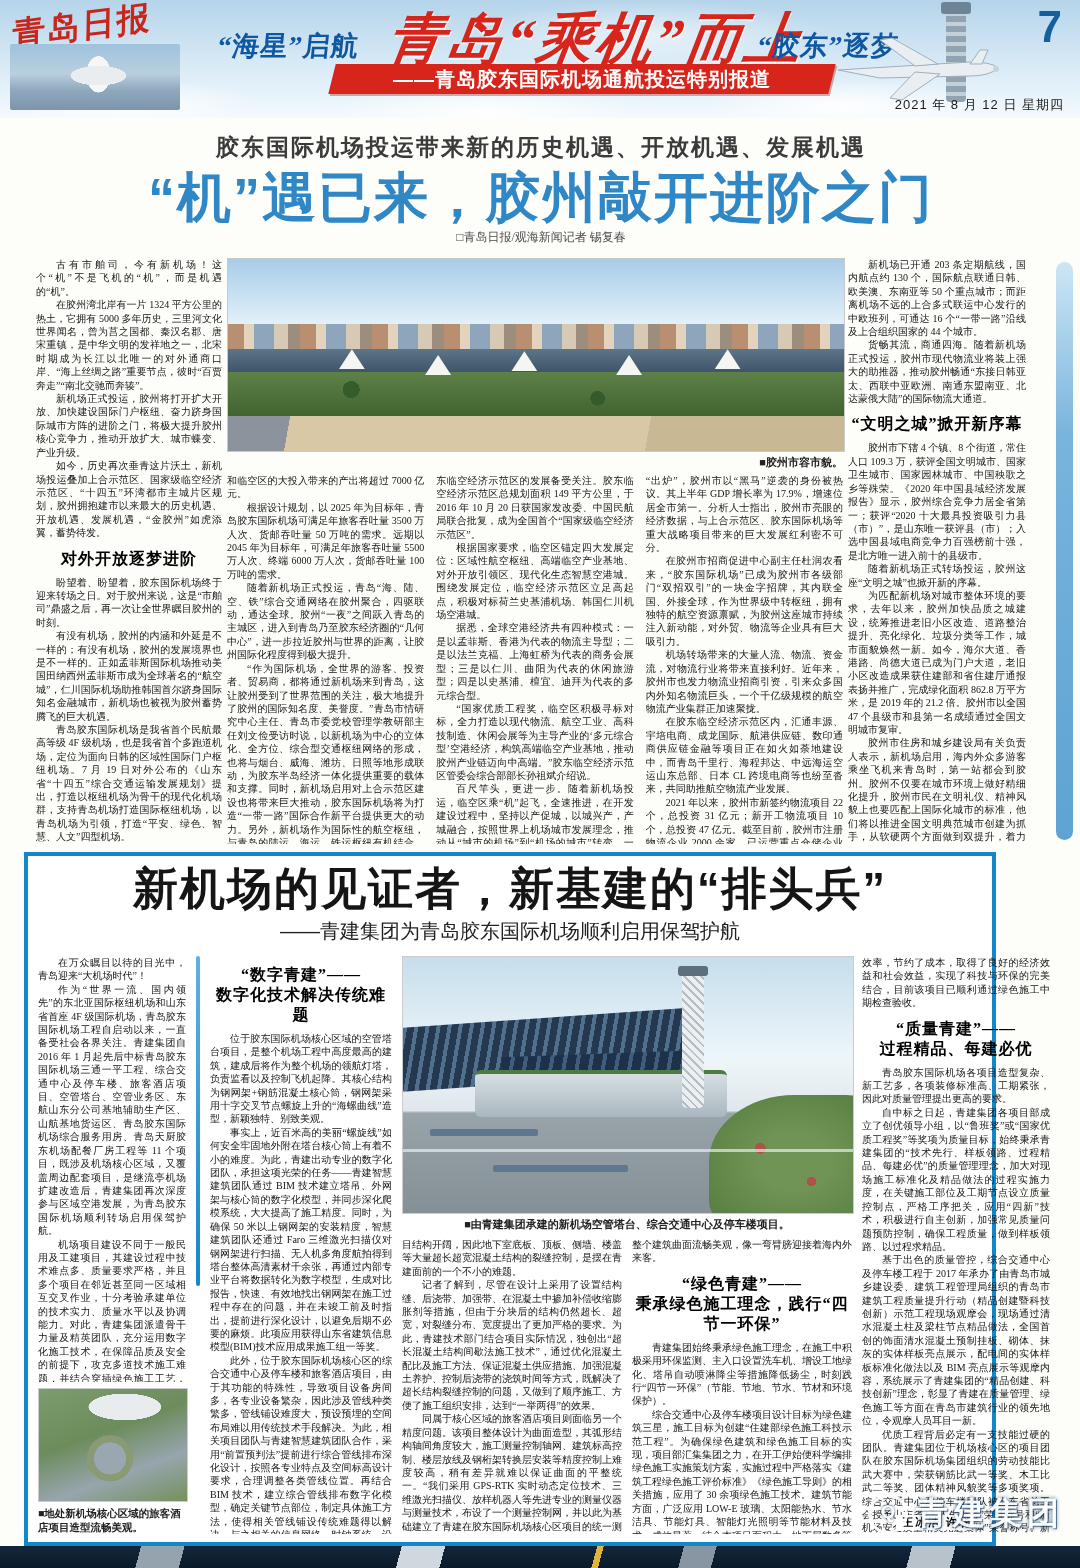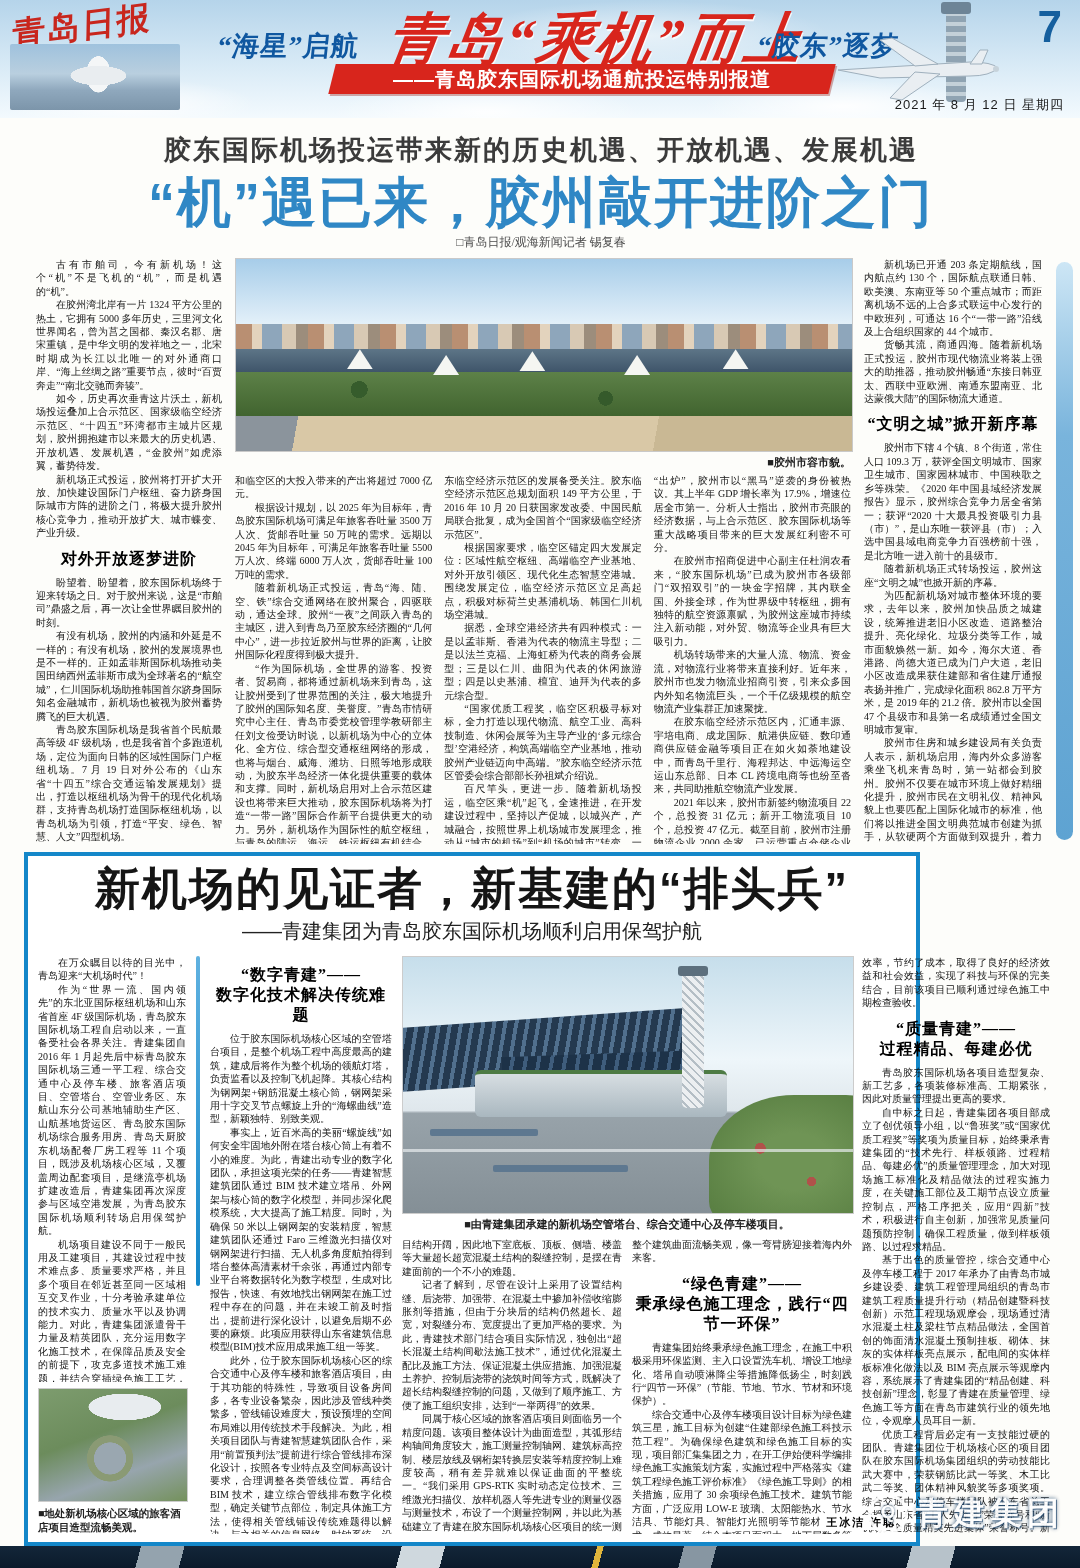--- a/index.html
+++ b/index.html
@@ -39,47 +39,47 @@
   .date{position:absolute;right:16px;top:96px;color:#1a1a1a;font-size:13px;font-weight:400;
        font-family:"Liberation Sans",sans-serif;letter-spacing:1px;}
   
   .para{margin:0;font-size:10px;line-height:13.4px;text-align:justify;text-indent:2em;color:#141414;}
   .para.cont{text-indent:0;}
   .sec{margin:9px 0 7px;text-align:center;font-size:16px;line-height:20px;font-weight:700;color:#000;
        white-space:pre-line;letter-spacing:1px;}
   .col{overflow:hidden;}
   
   .top-art{position:absolute;left:30px;top:120px;width:1022px;height:728px;}
-  .kicker{text-align:center;font-size:27px;font-weight:600;color:#3b3b3b;letter-spacing:2px;
+  .kicker{text-align:center;font-size:23px;font-weight:600;color:#3b3b3b;letter-spacing:2px;
        font-family:"Liberation Sans",sans-serif;margin-top:12px;}
   .headline{text-align:center;font-size:54px;font-weight:900;color:#2f87c5;letter-spacing:2px;
        font-family:"Liberation Sans",sans-serif;margin-top:4px;line-height:60px;}
   .byline{text-align:center;font-size:12px;color:#4c4c4c;margin-top:2px;}
-  .t-cols{position:absolute;left:6px;right:26px;top:138px;bottom:4px;display:flex;gap:13px;}
+  .t-cols{position:absolute;left:6px;right:26px;top:138px;bottom:4px;display:flex;gap:5px;}
   .t-c1{width:186px;flex:none;}
   .t-mid{width:616px;flex:none;display:flex;flex-direction:column;}
   .t-c5{width:178px;flex:none;}
   .photo-city{position:relative;width:100%;height:192px;flex:none;overflow:hidden;border:1px solid #c9c9c9;}
   .pc-sky{height:34%;background:linear-gradient(#a7cde9,#e3f0f9);}
   .pc-bld{height:13%;background:repeating-linear-gradient(90deg,#b98f72 0 16px,#e3d3bd 16px 26px,#8ea6bb 26px 46px,#d8c9b4 46px 60px,#9c8d7c 60px 72px);}
   .pc-river{height:12%;background:linear-gradient(#5d7587,#3f556a);}
   .pc-green{height:23%;background:
         radial-gradient(circle 14px at 20% 40%, #365c2c 0 60%, rgba(0,0,0,0) 61%),
         radial-gradient(circle 12px at 60% 60%, #355a2b 0 60%, rgba(0,0,0,0) 61%),
         linear-gradient(#5d8148,#41642f);}
   .pc-plaza{height:18%;background:linear-gradient(100deg,#8b949c 0 10%,#d9c8a6 10% 68%,#c9b894 68%);}
   .sail{position:absolute;width:26px;height:20px;background:#f5f6f2;clip-path:polygon(50% 0,100% 100%,0 100%);}
   .cap-row{height:20px;flex:none;display:flex;justify-content:flex-end;align-items:center;}
   .caption{font-size:11px;font-weight:700;color:#222;font-family:"Liberation Sans",sans-serif;}
   .t-mid-cols{flex:1;display:flex;gap:12px;margin-top:2px;overflow:hidden;}
   .t-mid-cols .col{flex:1;}
   .blue-bar{position:absolute;left:1056px;top:262px;width:17px;height:578px;border-radius:9px;
        background:linear-gradient(180deg,#cde6f5,#79b4dc 30%,#5ea3d2);}
   
-  .bot-art{position:absolute;left:24px;top:852px;width:896px;height:694px;background:#fff;
+  .bot-art{position:absolute;left:24px;top:852px;width:972px;height:694px;background:#fff;
        border:4px solid #1487c9;box-sizing:border-box;}
   .b-headline{text-align:center;font-size:45px;font-weight:900;color:#151515;letter-spacing:2px;
        font-family:"Liberation Sans",sans-serif;margin-top:8px;line-height:50px;}
   .b-sub{text-align:center;font-size:20px;font-weight:400;color:#222;margin-top:4px;
        font-family:"Liberation Sans",sans-serif;}
   .b-cols{position:absolute;left:10px;right:10px;top:100px;bottom:8px;display:flex;gap:10px;}
   .b-c1{width:148px;flex:none;display:flex;flex-direction:column;}
   .vrule{width:4px;flex:none;height:330px;background:linear-gradient(#5fb1e0,#1487c9);border-radius:2px;}
   .b-c2{width:182px;flex:none;}
   .b-mid{width:450px;flex:none;display:flex;flex-direction:column;}
@@ -156,22 +156,22 @@
 
   <section class="top-art">
     <div class="kicker">胶东国际机场投运带来新的历史机遇、开放机遇、发展机遇</div>
     <div class="headline">“机”遇已来，胶州敲开进阶之门</div>
     <div class="byline">□青岛日报/观海新闻记者  锡复春</div>
 
     <div class="t-cols">
       <div class="col t-c1">
           <p class="para">古有市舶司，今有新机场！这个“机”不是飞机的“机”，而是机遇的“机”。</p>
           <p class="para">在胶州湾北岸有一片 1324 平方公里的热土，它拥有 5000 多年历史，三里河文化世界闻名，曾为莒之国都、秦汉名郡、唐宋重镇，是中华文明的发祥地之一，北宋时期成为长江以北唯一的对外通商口岸、“海上丝绸之路”重要节点，彼时“百贾奔走”“南北交驰而奔辏”。</p>
+          <p class="para">新机场正式投运，胶州将打开扩大开放、加快建设国际门户枢纽、奋力跻身国际城市方阵的进阶之门，将极大提升胶州核心竞争力，推动开放扩大、城市蝶变、产业升级。</p>
           <p class="para">如今，历史再次垂青这片沃土，新机场投运叠加上合示范区、国家级临空经济示范区、“十四五”环湾都市主城片区规划，胶州拥抱建市以来最大的历史机遇、开放机遇、发展机遇，“金胶州”如虎添翼，蓄势待发。</p>
-          <p class="para">新机场正式投运，胶州将打开扩大开放、加快建设国际门户枢纽、奋力跻身国际城市方阵的进阶之门，将极大提升胶州核心竞争力，推动开放扩大、城市蝶变、产业升级。</p>
           <h3 class="sec">对外开放逐梦进阶</h3>
           <p class="para">盼望着、盼望着，胶东国际机场终于迎来转场之日。对于胶州来说，这是“市舶司”鼎盛之后，再一次让全世界瞩目胶州的时刻。</p>
           <p class="para">有没有机场，胶州的内涵和外延是不一样的；有没有机场，胶州的发展境界也是不一样的。正如孟菲斯国际机场推动美国田纳西州孟菲斯市成为全球著名的“航空城”，仁川国际机场助推韩国首尔跻身国际知名金融城市，新机场也被视为胶州蓄势腾飞的巨大机遇。</p>
           <p class="para">青岛胶东国际机场是我省首个民航最高等级 4F 级机场，也是我省首个多跑道机场，定位为面向日韩的区域性国际门户枢纽机场。7 月 19 日对外公布的《山东省“十四五”综合交通运输发展规划》提出，打造以枢纽机场为骨干的现代化机场群，支持青岛机场打造国际枢纽机场，以青岛机场为引领，打造“平安、绿色、智慧、人文”四型机场。</p>
           <p class="para">民航业界流传着一个“1:8 效应”：办好一个机场，就像开启一扇大门，随之而来的人流、资金流和信息流，将推动地区产业升级和经济发展，机场的投入产出比可以高达 1:8。新机场和临空区基础设施总投资 900 多亿元，由此推算，机场</p>
         </div>
 
       <div class="t-mid">
         <div class="photo-city">
           <div class="pc-sky"></div>

